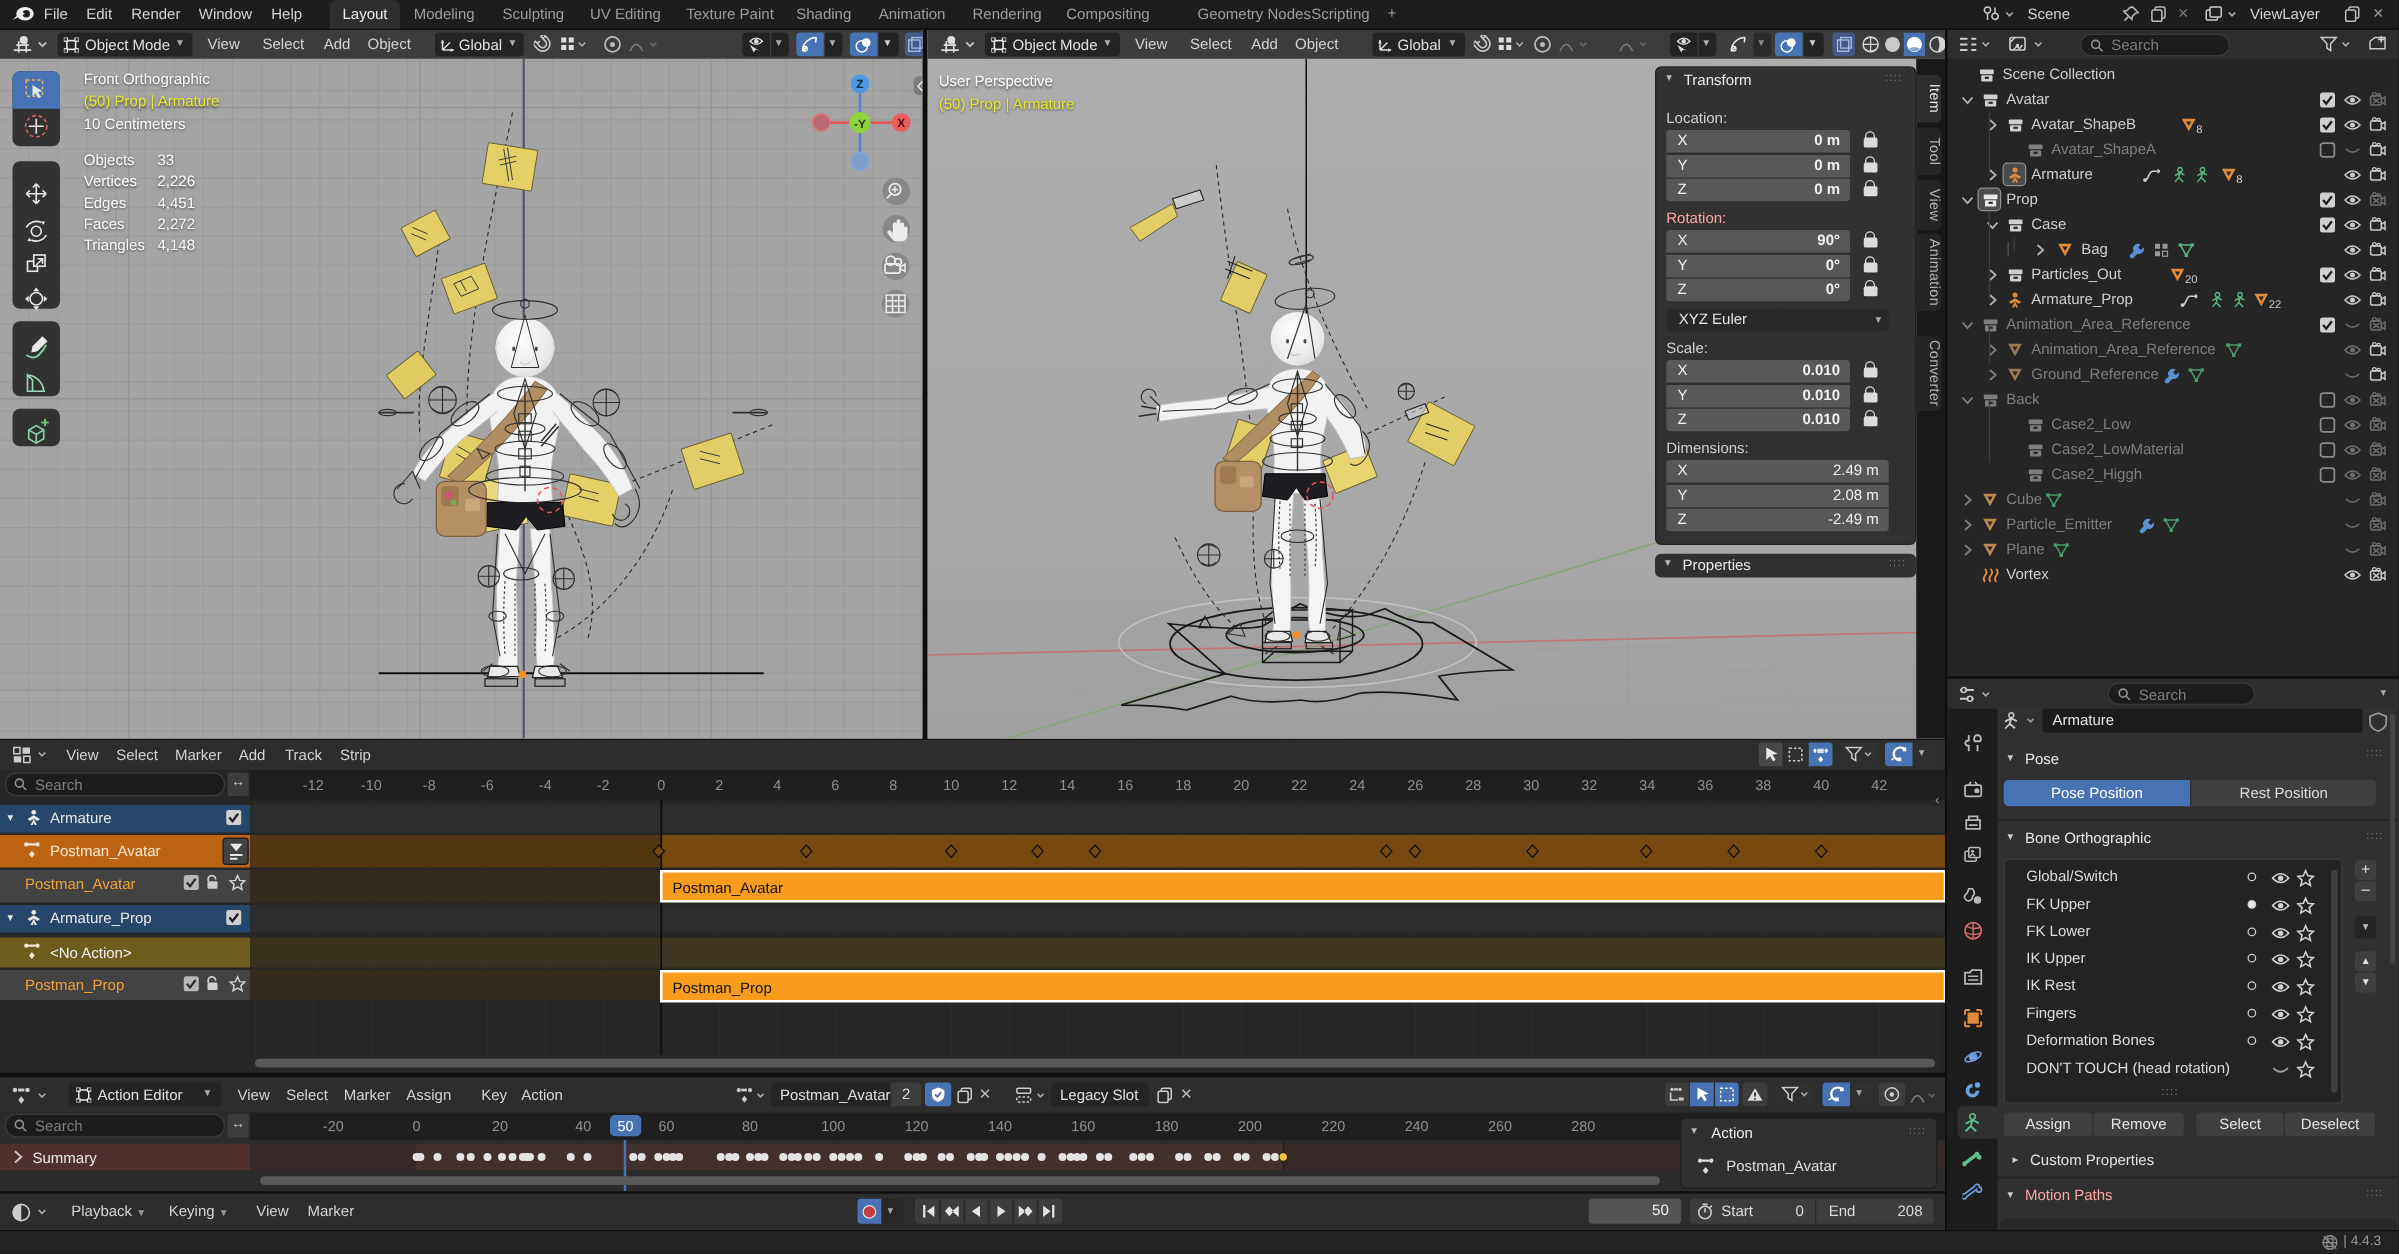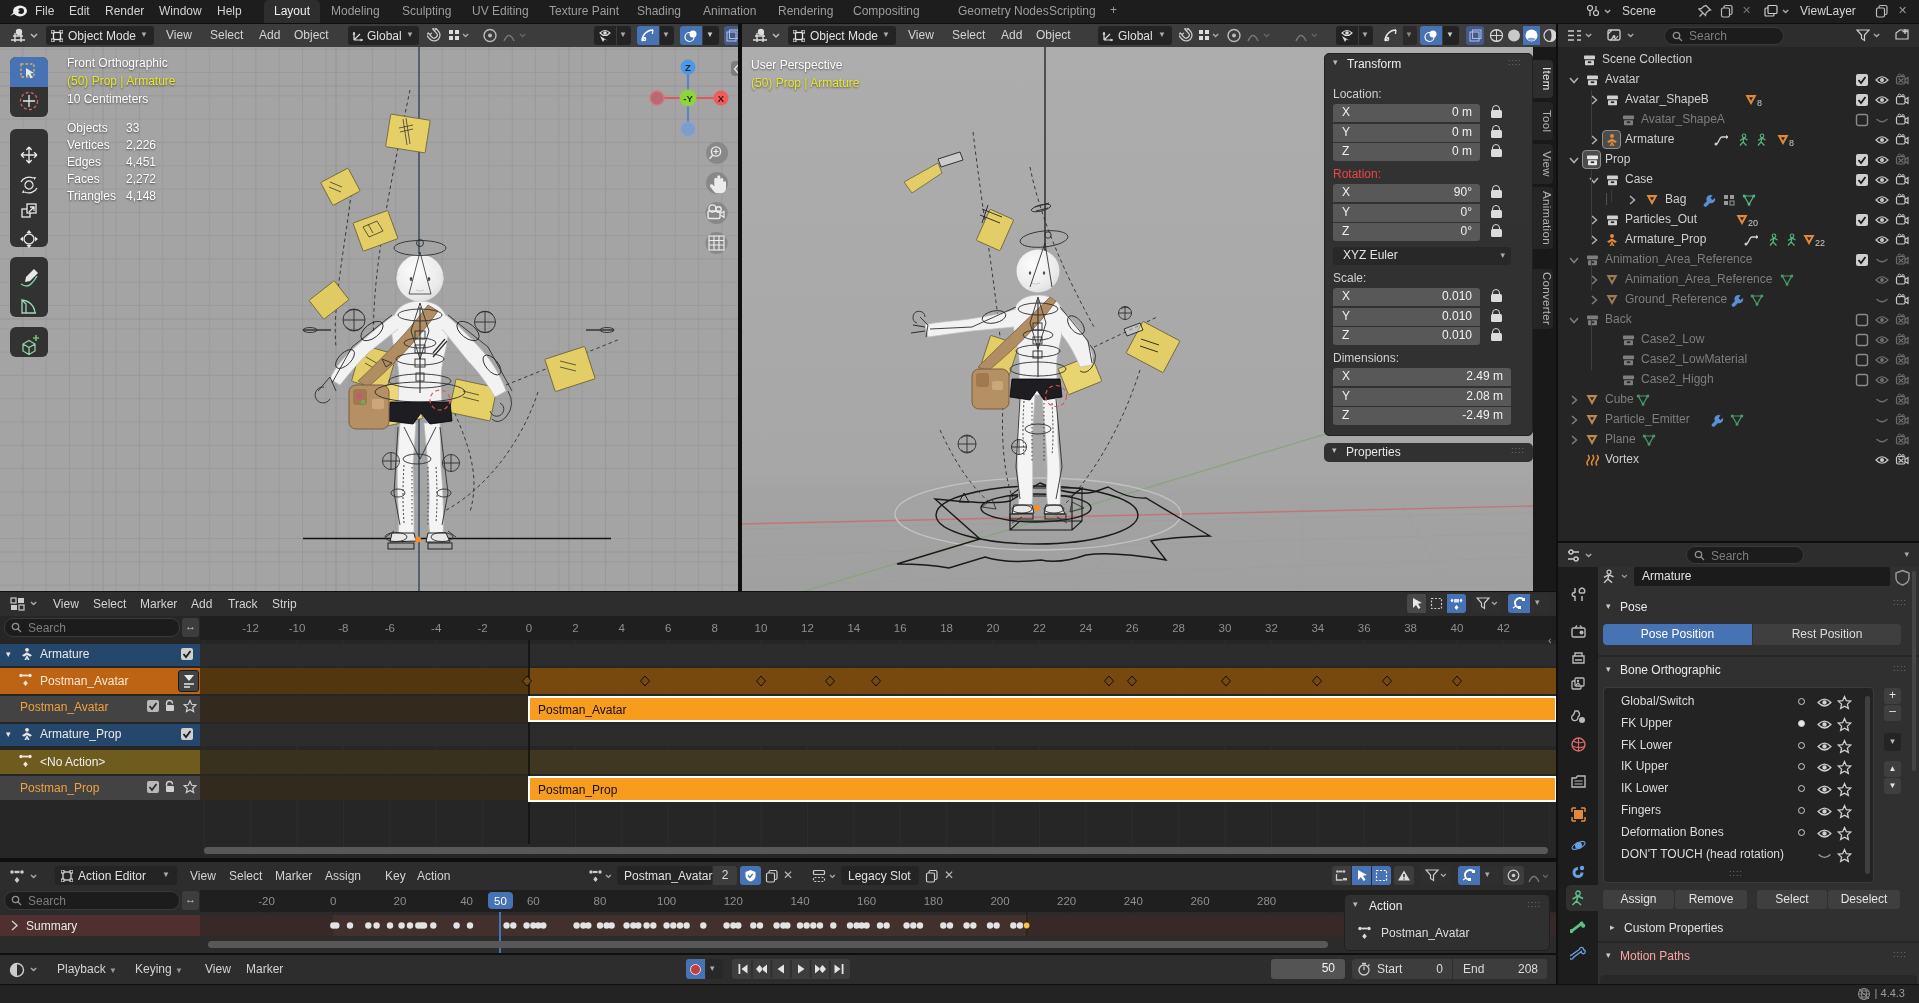--- a/index.html
+++ b/index.html
@@ -6,21 +6,21 @@
 html,body { width:1919px; height:1003px; overflow:hidden; background:#0f0f0f;
   font-family:"Liberation Sans", sans-serif; font-size:12px; color:#d5d5d5; }
 .abs { position:absolute; }
 .hdr { background:#2d2d2d; }
 .menu { color:#d3d3d3; font-size:12px; }
 .fld { background:#242424; border-radius:3px; color:#e0e0e0; }
 .btn { background:#3f3f3f; border-radius:3px; color:#e4e4e4; text-align:center; }
 svg { display:block; }
 .slider { width:147px; height:18px; background:#585858; color:#f1f1f1; }
 .slider span { position:absolute; left:9px; top:1px; }
-.slider b { position:absolute; right:8px; top:1px; font-weight:normal; }
+.slider b { position:absolute; right:8px; top:1px; font-weight:bold; }
 .slider2 { width:178px; height:18px; background:#585858; color:#f1f1f1; }
 .slider2 span { position:absolute; left:9px; top:1px; }
 .slider2 b { position:absolute; right:8px; top:1px; font-weight:normal; }
 .lock { position:absolute; left:166px; width:11px; height:13px; }
 .lock::before { content:""; position:absolute; left:1.2px; top:0px; width:6px; height:7px; border:1.6px solid #dcdcdc; border-radius:4px 4px 0 0; }
 .lock::after { content:""; position:absolute; left:0; top:5px; width:10.5px; height:8px; background:#dcdcdc; border-radius:1.5px; }
 .vtab { position:absolute; left:0; width:20px; background:#252525; color:#b4b4b4; border-radius:0 4px 4px 0; writing-mode:vertical-rl; text-align:center; font-size:11.5px; letter-spacing:0.3px; }
 </style>
 </head>
 <body>
@@ -662,21 +662,21 @@
         <span>Y</span>
         <b>0 m</b>
       </div>
     <div class="abs slider" style="left:8px;top:89px;border-radius:0 0 3px 3px;">
         <span>Z</span>
         <b>0 m</b>
       </div>
     <div class="lock" style="top:51px;"></div>
       <div class="lock" style="top:70.5px;"></div>
       <div class="lock" style="top:90px;"></div>
-    <div class="abs" style="left:8px;top:113px;color:#ef4444;">Rotation:</div>
+    <div class="abs" style="left:8px;top:113px;color:#fca5a5;">Rotation:</div>
     <div class="abs slider" style="left:8px;top:130px;border-radius:3px 3px 0 0;">
         <span>X</span>
         <b>90°</b>
       </div>
     <div class="abs slider" style="left:8px;top:149.5px;">
         <span>Y</span>
         <b>0°</b>
       </div>
     <div class="abs slider" style="left:8px;top:169px;border-radius:0 0 3px 3px;">
         <span>Z</span>
@@ -1654,21 +1654,21 @@
         </svg>
         <span class="abs" style="left:17px;top:71.4px;color:#dcdcdc;">IK Upper</span>
         <span class="abs" style="left:194px;top:75.4px;width:7px;height:7px;border:1.4px solid #cfcfcf;border-radius:50%;"></span>
         <svg class="abs" style="left:213px;top:72.4px;" width="15" height="15" viewBox="0 0 14 14">
           <path d="M1 7 q6 -6.5 12 0 q-6 6.5 -12 0 z" fill="none" stroke="#cfcfcf" stroke-width="1.2"></path>
           <circle cx="7" cy="7" r="2" fill="#cfcfcf"></circle>
         </svg>
         <svg class="abs" style="left:233px;top:72.4px;" width="15" height="15" viewBox="0 0 14 14">
           <path d="M7 1.5 l1.7 3.8 l4.1 0.4 l-3.1 2.8 l0.9 4 l-3.6 -2.1 l-3.6 2.1 l0.9 -4 l-3.1 -2.8 l4.1 -0.4 z" fill="none" stroke="#cfcfcf" stroke-width="1.2"></path>
         </svg>
-        <span class="abs" style="left:17px;top:93.2px;color:#dcdcdc;">IK Lower</span>
+        <span class="abs" style="left:17px;top:93.2px;color:#dcdcdc;">IK Rest</span>
         <span class="abs" style="left:194px;top:97.2px;width:7px;height:7px;border:1.4px solid #cfcfcf;border-radius:50%;"></span>
         <svg class="abs" style="left:213px;top:94.2px;" width="15" height="15" viewBox="0 0 14 14">
           <path d="M1 7 q6 -6.5 12 0 q-6 6.5 -12 0 z" fill="none" stroke="#cfcfcf" stroke-width="1.2"></path>
           <circle cx="7" cy="7" r="2" fill="#cfcfcf"></circle>
         </svg>
         <svg class="abs" style="left:233px;top:94.2px;" width="15" height="15" viewBox="0 0 14 14">
           <path d="M7 1.5 l1.7 3.8 l4.1 0.4 l-3.1 2.8 l0.9 4 l-3.6 -2.1 l-3.6 2.1 l0.9 -4 l-3.1 -2.8 l4.1 -0.4 z" fill="none" stroke="#cfcfcf" stroke-width="1.2"></path>
         </svg>
         <span class="abs" style="left:17px;top:115px;color:#dcdcdc;">Fingers</span>
         <span class="abs" style="left:194px;top:119px;width:7px;height:7px;border:1.4px solid #cfcfcf;border-radius:50%;"></span>

